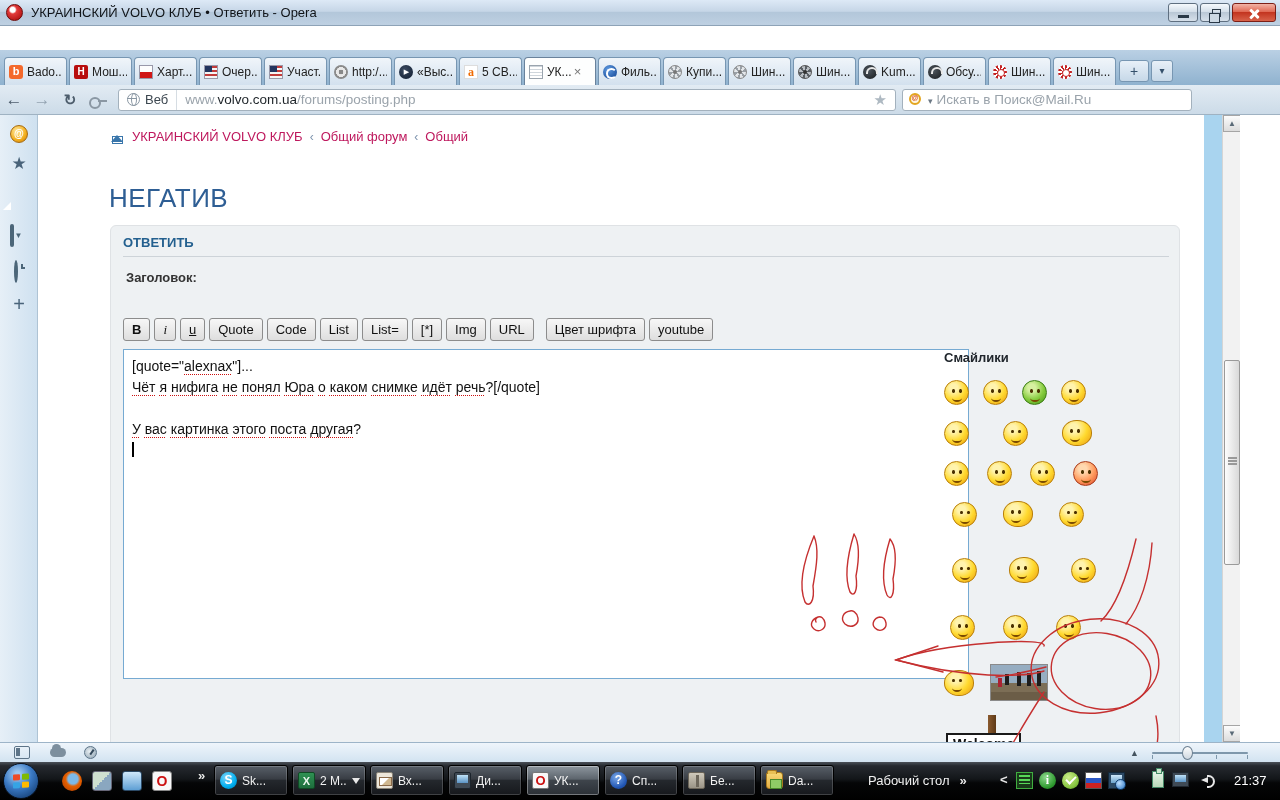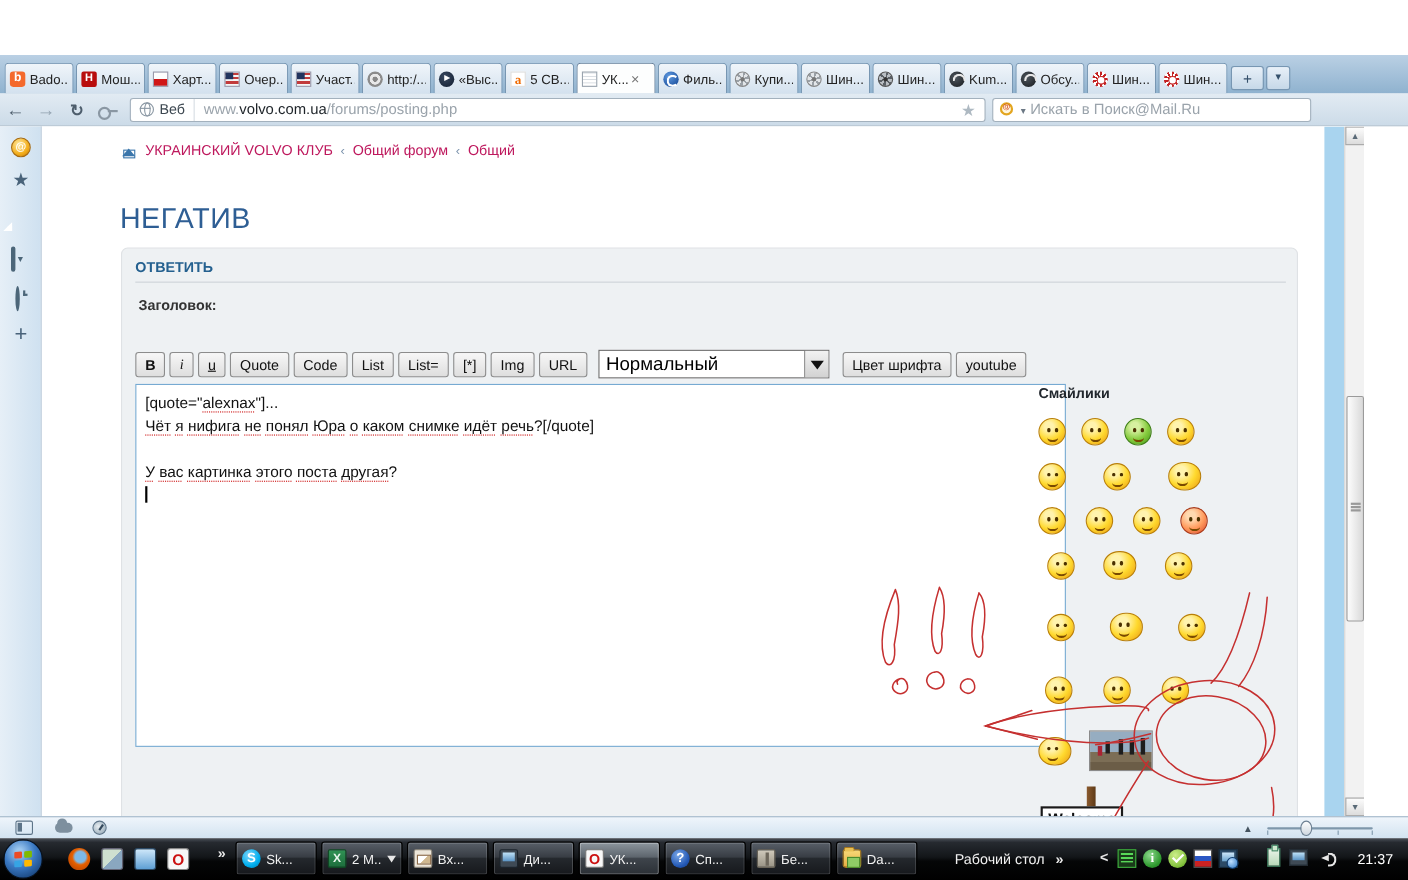--- a/index.html
+++ b/index.html
@@ -270,20 +270,33 @@
   .volume-icon { width:18px; height:16px; position:relative; }
   .volume-icon::before { content:""; position:absolute; left:0; top:5px; border:4px solid transparent; border-right:7px solid #e8e8e8; border-top-width:3px; border-bottom-width:3px; }
   .volume-icon::after { content:""; position:absolute; left:10px; top:3px; width:6px; height:9px; border:2px solid #e8e8e8; border-left:none; border-radius:0 8px 8px 0; }
   #clock { position:absolute; left:1234px; top:11px; color:#fff; font-size:13px; }
 </style>
 </head>
 <body>
 
 <div id="screen">
 
+  <div id="titlebar">
+    <span class="opera-logo"></span>
+    <span id="title-text">УКРАИНСКИЙ VOLVO КЛУБ • Ответить - Opera</span>
+    <div id="win-controls">
+      <span class="win-btn">
+          <span class="glyph-min"></span>
+        </span>
+      <span class="win-btn">
+          <span class="glyph-restore"></span>
+        </span>
+      <span class="win-btn close glyph-x"></span>
+    </div>
+  </div>
 
 
   <div id="tabbar">
     <div id="tabstrip">
         <div class="tab">
           <span class="fav badoo-icon"></span>
           <span class="tab-label">Bado...</span>
         </div>
         <div class="tab">
           <span class="fav red-h-icon"></span>
@@ -404,21 +417,20 @@
             <button class="bb-btn bb-b">B</button>
             <button class="bb-btn bb-i">i</button>
             <button class="bb-btn bb-u">u</button>
             <button class="bb-btn ">Quote</button>
             <button class="bb-btn ">Code</button>
             <button class="bb-btn ">List</button>
             <button class="bb-btn ">List=</button>
             <button class="bb-btn ">[*]</button>
             <button class="bb-btn ">Img</button>
             <button class="bb-btn ">URL</button>
-            <div id="font-select"><span>Нормальный</span><span class="sel-btn"></span></div>
             <button class="bb-btn after-sel">Цвет шрифта</button>
             <button class="bb-btn">youtube</button>
           </div>
         <div id="message-area">
             <div class="msg-line"><span>[quote="</span><span class="sp">alexnax</span><span>"]...</span></div>
             <div class="msg-line"><span class="sp">Чёт</span><span> </span><span class="sp">я</span><span> </span><span class="sp">нифига</span><span> </span><span class="sp">не</span><span> </span><span class="sp">понял</span><span> </span><span class="sp">Юра</span><span> </span><span class="sp">о</span><span> </span><span class="sp">каком</span><span> </span><span class="sp">снимке</span><span> </span><span class="sp">идёт</span><span> </span><span class="sp">речь</span><span>?[/quote]</span></div>
             <div class="msg-line"></div>
             <div class="msg-line"><span class="sp">У</span><span> </span><span class="sp">вас</span><span> </span><span class="sp">картинка</span><span> </span><span class="sp">этого</span><span> </span><span class="sp">поста</span><span> </span><span class="sp">другая</span><span>?</span></div>
             <div class="msg-line"><span class="caret"></span></div>
           </div>

